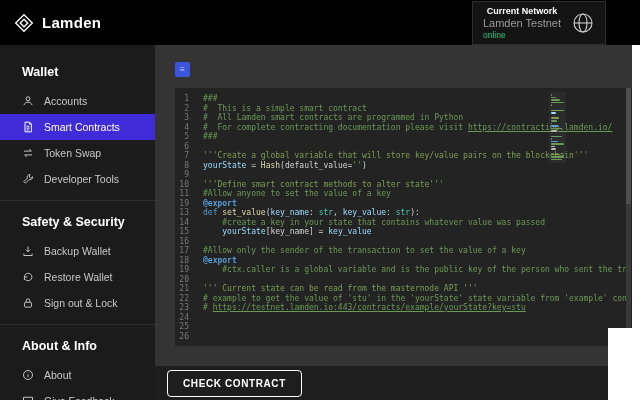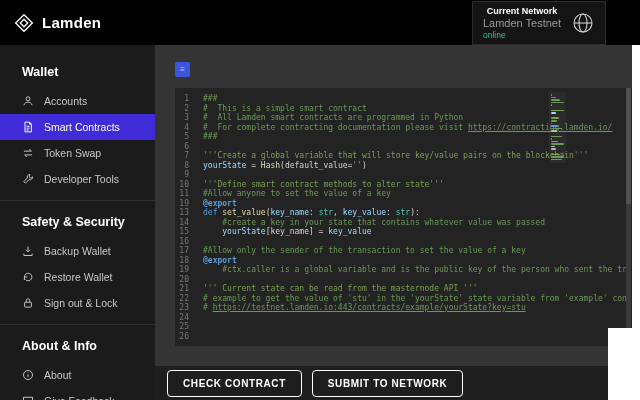--- a/index.html
+++ b/index.html
@@ -299,19 +299,18 @@
             <div class="mm-line" style="width: 13px; background: rgb(106, 153, 85);"></div>
             <div class="mm-line" style="width: 10.72px; background: rgb(106, 153, 85);"></div>
           </div>
         <div class="scrollbar">
           <div class="thumb"></div>
         </div>
       </div>
 
       <div class="action-bar">
         <button>CHECK CONTRACT</button>
-        <button>SUBMIT TO NETWORK</button>
       </div>
 
       <div class="white-notch"></div>
     </main>
   </div>
 </div>
 
 </body></html>

